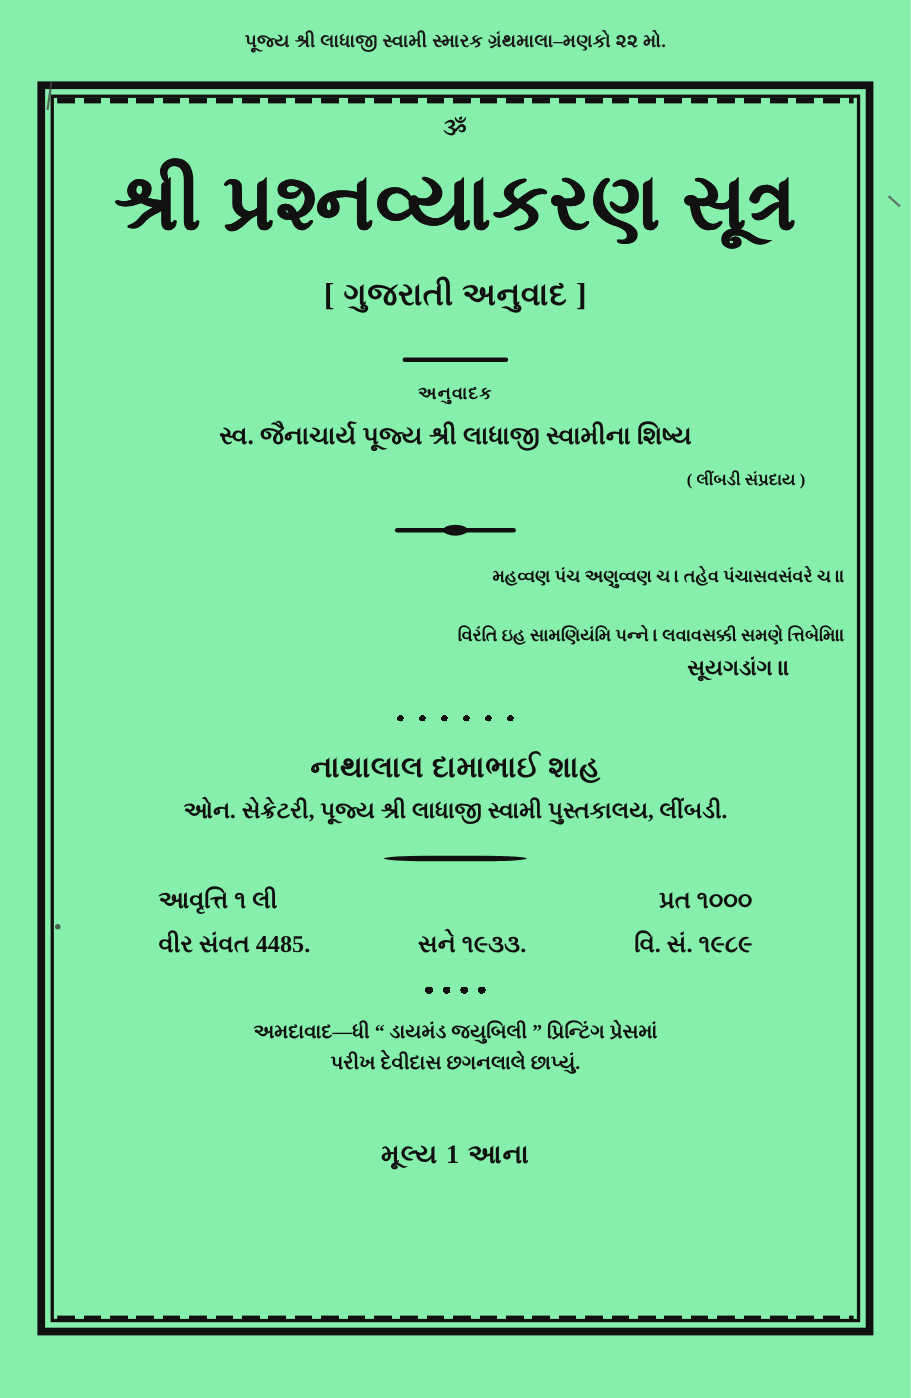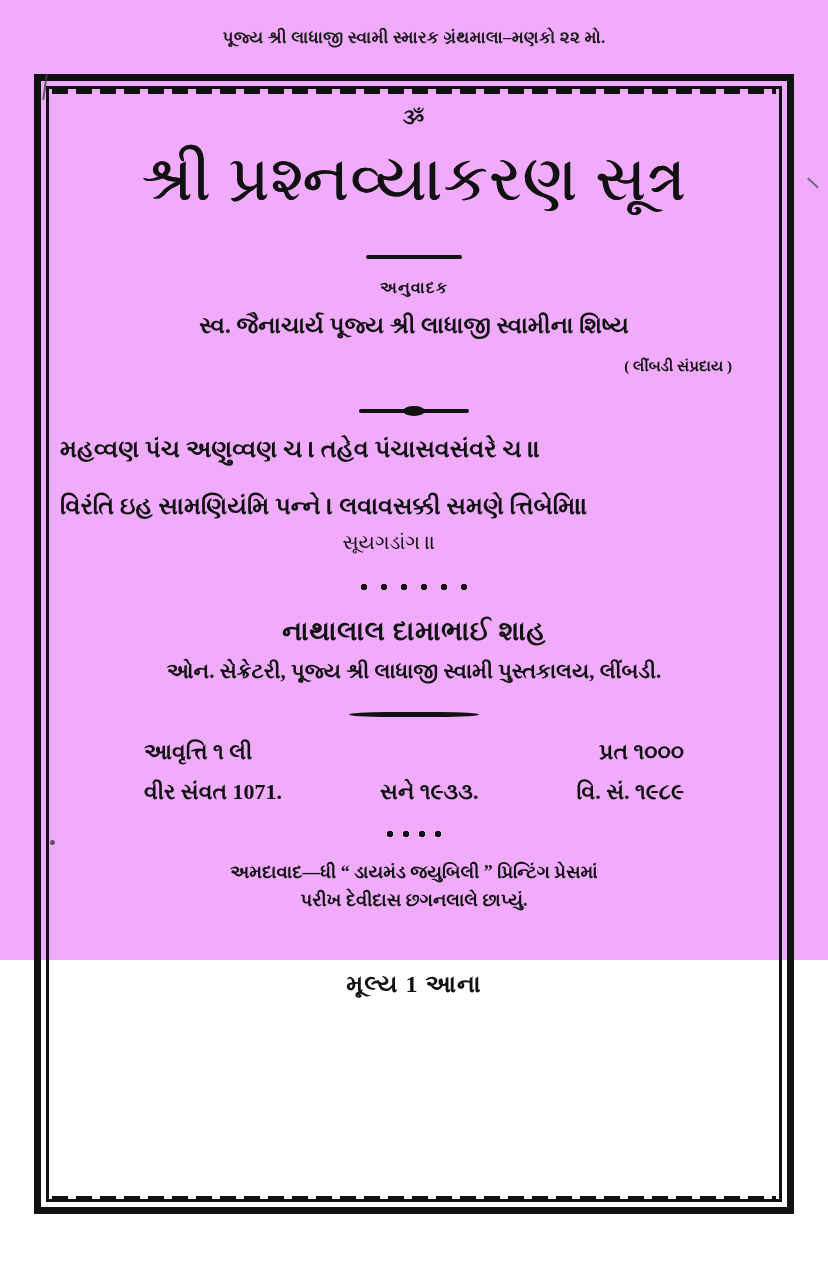--- a/index.html
+++ b/index.html
@@ -11,22 +11,22 @@
     width: 828px;
     height: 1271px;
     font-family: "Liberation Serif", "DejaVu Serif", serif;
     color: #111111;
     position: relative;
     overflow: hidden;
   }
   .page {
     position: relative;
     width: 828px;
-    height: 960px;
-    background: #f0abfc;
+    height: 1271px;
+    background: #86efac;
   }
 
   
   .series-line {
     position: absolute;
     top: 28px;
     left: 0;
     width: 828px;
     text-align: center;
     font-size: 17px;
@@ -79,22 +79,22 @@
     text-align: center;
   }
 
   .om {
     font-size: 20px;
     font-weight: bold;
     margin-top: 6px;
     letter-spacing: 1px;
   }
   .main-title {
-    font-size: 63px;
-    font-weight: normal;
+    font-size: 72px;
+    font-weight: bold;
     letter-spacing: 1px;
     margin-top: 14px;
     line-height: 1.15;
     text-shadow: 0.5px 0 0 #111;
   }
   .subtitle {
     font-size: 29px;
     font-weight: bold;
     margin-top: 26px;
     letter-spacing: 0.5px;
@@ -170,31 +170,31 @@
   }
   .sect {
     font-size: 15px;
     font-weight: bold;
     margin-top: 14px;
     text-align: right;
     padding-right: 36px;
   }
 
   .verse {
-    font-size: 24px;
+    font-size: 16px;
     font-weight: bold;
     line-height: 1.7;
-    margin-top: 16px;
-    text-align: left;
+    margin-top: 27px;
+    text-align: right;
   }
   .verse-src {
     font-size: 20px;
-    font-weight: normal;
+    font-weight: bold;
     margin-top: 4px;
-    text-align: center;
+    text-align: right;
     padding-right: 50px;
   }
 
   .publisher-name {
     font-size: 27px;
     font-weight: bold;
     margin-top: 26px;
     letter-spacing: 0.5px;
   }
   .publisher-role {
@@ -282,20 +282,21 @@
   <div class="ink-mark-1"></div>
   <div class="ink-mark-2"></div>
   <div class="ink-mark-3"></div>
 
   <div class="content">
 
     <div class="om">ૐ</div>
 
     <div class="main-title">શ્રી પ્રશ્નવ્યાકરણ સૂત્ર</div>
 
+    <div class="subtitle">[ ગુજરાતી અનુવાદ ]</div>
 
     <div class="rule rule-1"></div>
 
     <div class="label-small">અનુવાદક</div>
     <div class="translator-line">સ્વ. જૈનાચાર્ય પૂજ્ય શ્રી લાધાજી સ્વામીના શિષ્ય</div>
     <div class="sect">( લીંબડી સંપ્રદાય )</div>
 
     <div class="rule rule-2"></div>
 
     <div class="verse">મહવ્વણ પંચ અણુવ્વણ ચ । તહેવ પંચાસવસંવરે ચ ॥</div>
@@ -308,21 +309,21 @@
     <div class="publisher-role">ઓન. સેક્રેટરી, પૂજ્ય શ્રી લાધાજી સ્વામી પુસ્તકાલય, લીંબડી.</div>
 
     <div class="rule rule-4"></div>
 
     <div class="edition-row">
       <span>આવૃત્તિ ૧ લી</span>
       <span>પ્રત ૧૦૦૦</span>
     </div>
 
     <div class="dates-row">
-      <span>વીર સંવત 1071.</span>
+      <span>વીર સંવત 4485.</span>
       <span>સને ૧૯૩૩.</span>
       <span>વિ. સં. ૧૯૮૯</span>
     </div>
 
     <div class="rule rule-5"></div>
 
     <div class="printer">
       <div>અમદાવાદ—ધી “ ડાયમંડ જયુબિલી ” પ્રિન્ટિંગ પ્રેસમાં</div>
       <div>પરીખ દેવીદાસ છગનલાલે છાપ્યું.</div>
     </div>

